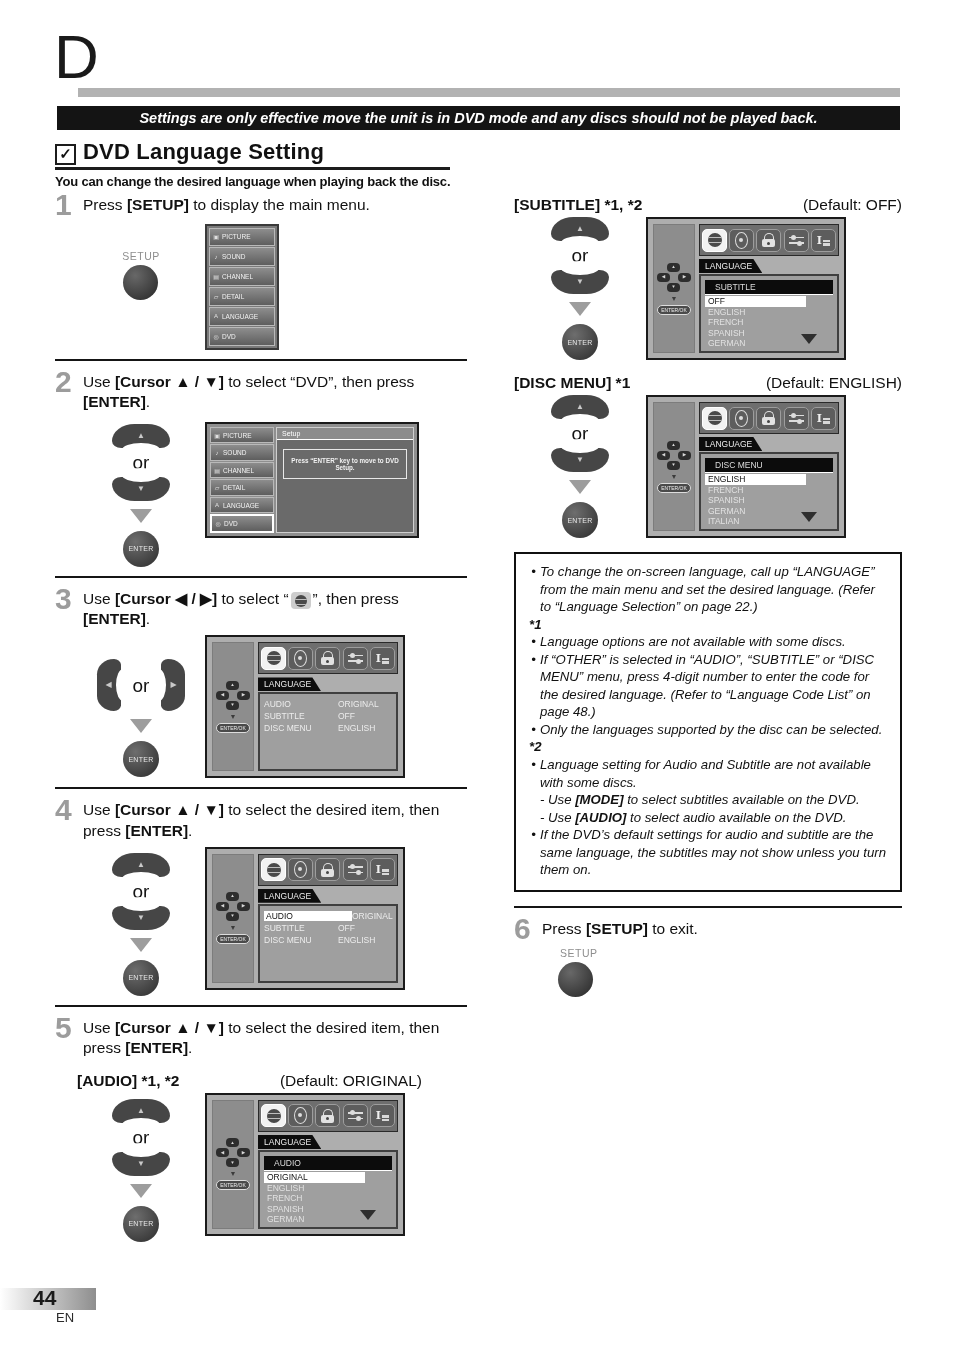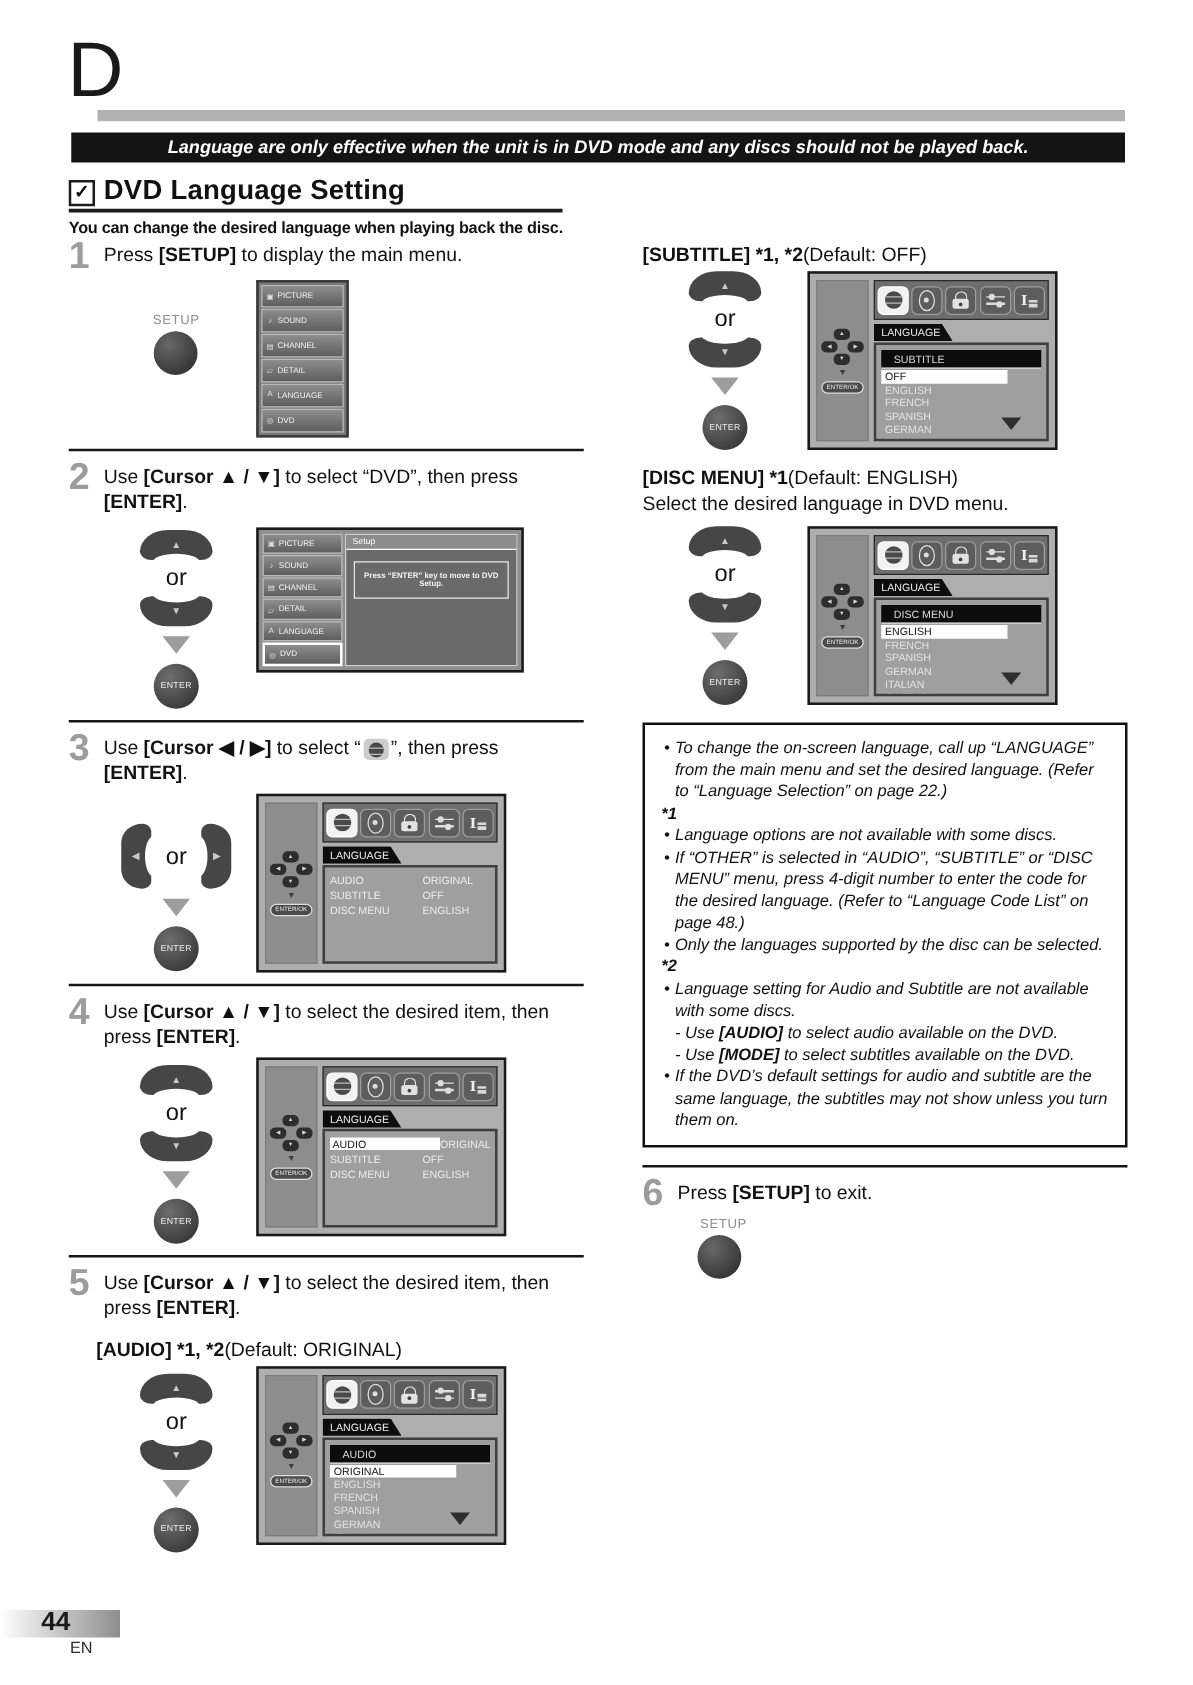--- a/index.html
+++ b/index.html
@@ -108,21 +108,21 @@
   .ls-header{background:#0c0c0c;color:#dcdcdc;padding:2px 0 2px 10px;border-bottom:1px solid #fff;margin-bottom:1px;}
   .ls-item{padding-left:3px;height:10.6px;line-height:10.6px;color:#e2e2e2;}
   .ls-item.sel{background:#fff;color:#101010;width:98px;}
   .ls-tri{position:absolute;right:20px;bottom:7px;width:0;height:0;border-left:8px solid transparent;border-right:8px solid transparent;border-top:10px solid #2e2e2e;}
 
   
   .inline-globe{display:inline-flex;width:20px;height:17px;background:#cdcdcd;border-radius:4px;align-items:center;justify-content:center;vertical-align:-3px;margin:0 2px;}
   .inline-globe .ig-c{width:12px;height:12px;}
 
   
-  .opt-head{display:flex;justify-content:flex-start;align-items:baseline;font-size:15.5px;margin-bottom:3px;}
+  .opt-head{display:flex;justify-content:space-between;align-items:baseline;font-size:15.5px;margin-bottom:3px;}
   .opt-head b{font-weight:bold;}
   .opt-desc{font-size:15.5px;margin-bottom:8px;}
   .opt-row{display:flex;align-items:flex-start;margin-bottom:14px;}
   .opt-row .cluster{margin-top:0;width:132px;}
   .indent{margin-left:22px;}
 
   .notebox{border:2px solid #101010;padding:9px 11px 11px 11px;font-size:13.2px;font-style:italic;line-height:1.33;margin-top:10px;}
   .note-title{font-size:16px;font-weight:bold;margin-bottom:3px;}
   .note-line{display:flex;}
   .note-line .bu{flex:none;width:13px;text-align:center;}
@@ -136,21 +136,21 @@
   .foot-num{position:absolute;left:33px;top:1286px;font-size:21px;font-weight:bold;color:#1a1a1a;}
   .foot-en{position:absolute;left:56px;top:1310px;font-size:13px;color:#2a2a2a;}
 </style>
 </head>
 <body>
 
 <div class="page">
 
   <div class="hdr-letter">D</div>
   <div class="hdr-bar"></div>
-  <div class="banner">Language are only effective when the unit is in DVD mode and any discs should not be played back.</div>
+  <div class="banner">Settings are only effective move the unit is in DVD mode and any discs should not be played back.</div>
 
   <div class="sect">
     <div class="sect-row">
       <span class="chk">✓</span>
       <span class="sect-title">DVD Language Setting</span>
     </div>
     <div class="sect-sub">You can change the desired language when playing back the disc.</div>
   </div>
 
   <div class="leftcol">
@@ -583,21 +583,20 @@
             <span class="ls-tri"></span>
           </div>
         </div>
       </div>
     </div>
 
     <div class="opt-head">
       <b>[DISC MENU] *1</b>
         <span>(Default: ENGLISH)</span>
     </div>
-    <div class="opt-desc">Select the desired language in DVD menu.</div>
     <div class="opt-row">
       <div class="cluster">
         <span class="arc arc-up">
             <i>▲</i>
           </span>
         <span class="or">or</span>
         <span class="arc arc-down">
             <i>▼</i>
           </span>
         <span class="gray-tri"></span>
@@ -681,22 +680,22 @@
         </div>
       <div class="note-line">
           <span class="bu">•</span>
           <span class="tx">Only the languages supported by the disc can be selected.</span>
         </div>
       <div class="note-star">*2</div>
       <div class="note-line">
           <span class="bu">•</span>
           <span class="tx">Language setting for Audio and Subtitle are not available with some discs.</span>
         </div>
+      <div class="note-sub"><span>- Use </span><b>[MODE]</b><span> to select subtitles available on the DVD.</span></div>
       <div class="note-sub"><span>- Use </span><b>[AUDIO]</b><span> to select audio available on the DVD.</span></div>
-      <div class="note-sub"><span>- Use </span><b>[MODE]</b><span> to select subtitles available on the DVD.</span></div>
       <div class="note-line">
           <span class="bu">•</span>
           <span class="tx">If the DVD’s default settings for audio and subtitle are the same language, the subtitles may not show unless you turn them on.</span>
         </div>
     </div>
 
     <div class="sep" style="margin-top:14px;"></div>
 
     <div class="step-head">
       <span class="step-num">6</span>

